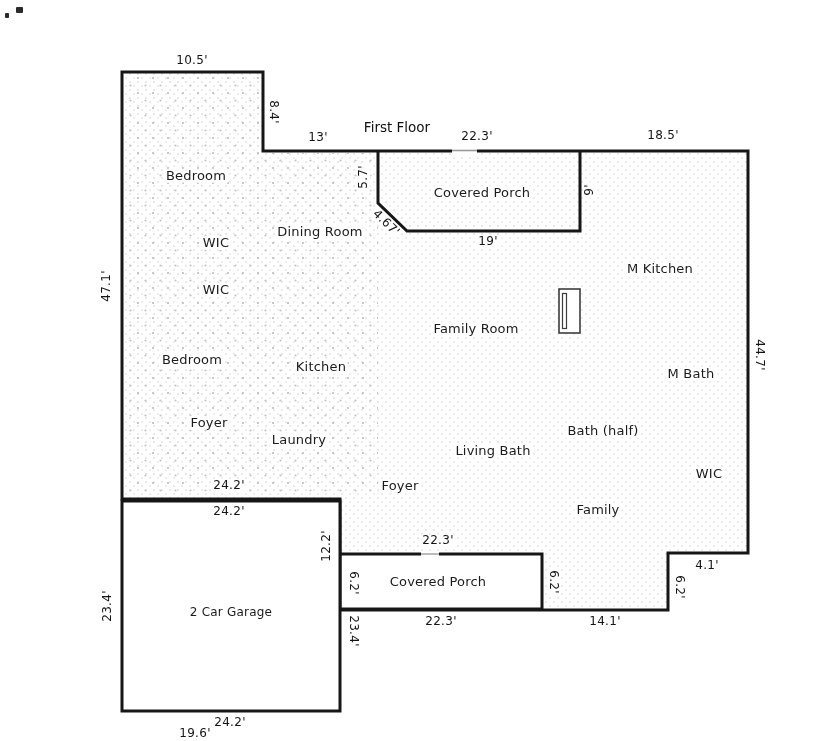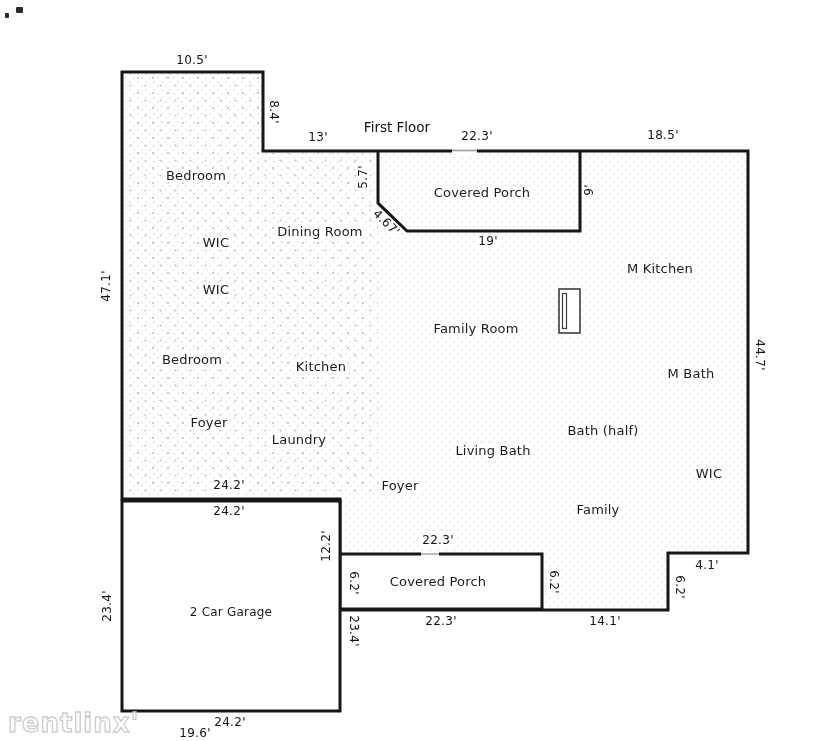--- a/index.html
+++ b/index.html
@@ -112,18 +112,17 @@
   <div class="lbl dim r90" style="left:553px;top:582px">6.2'</div>
   <div class="lbl dim" style="left:441px;top:622px">22.3'</div>
   <div class="lbl dim" style="left:605px;top:622px">14.1'</div>
   <div class="lbl dim" style="left:707px;top:566px">4.1'</div>
   <div class="lbl dim r90" style="left:679px;top:587px">6.2'</div>
   <div class="lbl dim rm90" style="left:108px;top:606px">23.4'</div>
   <div class="lbl dim r90" style="left:353px;top:631px">23.4'</div>
   <div class="lbl dim" style="left:230px;top:723px">24.2'</div>
   <div class="lbl dim" style="left:195px;top:734px">19.6'</div>
 
-  <div class="watermark">rentlinx'</div>
 
   <div class="speck" style="left:16px;top:7px;width:7px;height:6px"></div>
   <div class="speck" style="left:5px;top:13px;width:4px;height:5px"></div>
 
 </div>
 
 </body></html>

